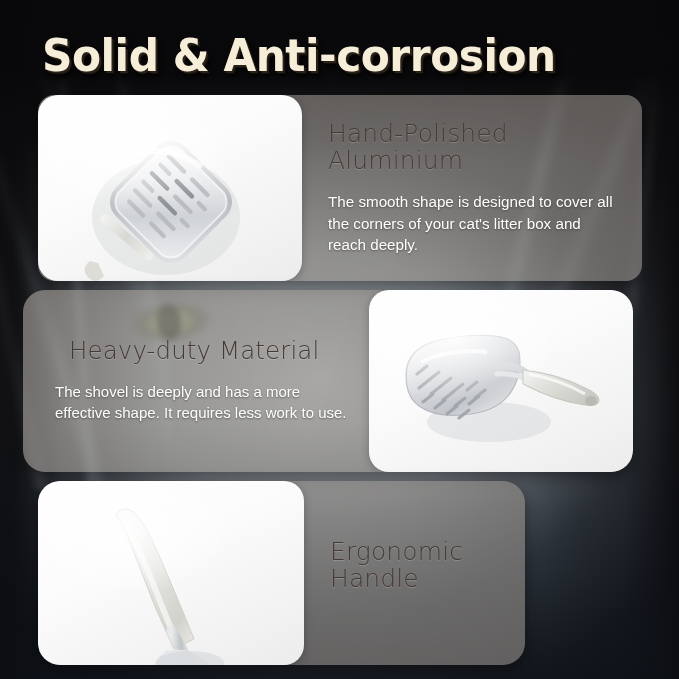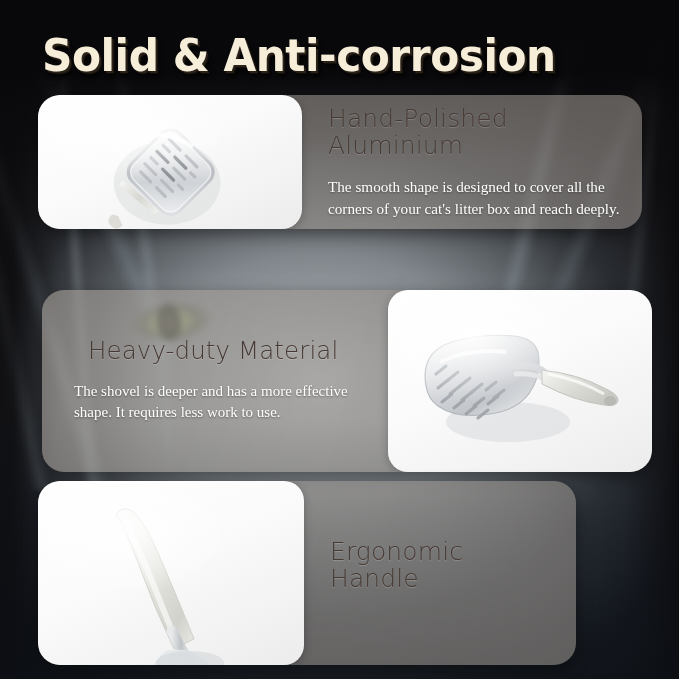--- a/index.html
+++ b/index.html
@@ -75,23 +75,23 @@
   }
 
   
   .card{
     position:absolute;display:flex;align-items:stretch;
     border-radius:22px;overflow:hidden;
     background:linear-gradient(105deg, rgba(168,162,156,.62) 0%, rgba(156,150,144,.58) 45%, rgba(150,144,139,.60) 100%);
     backdrop-filter:blur(2px);
     box-shadow:0 5px 16px rgba(0,0,0,.45);
   }
-  .card.c1{left:38px;top:95px;width:604px;height:134px;}
-  .card.c2{left:42px;top:290px;width:610px;height:182px;}
-  .card.c3{left:38px;top:481px;width:538px;height:184px;border-radius:22px;}
+  .card.c1{left:38px;top:95px;width:604px;height:186px;border-radius:16px;}
+  .card.c2{left:23px;top:290px;width:610px;height:182px;}
+  .card.c3{left:38px;top:481px;width:487px;height:184px;border-radius:22px;}
   .card.rev{flex-direction:row-reverse;}
 
   
   .panel{
     position:relative;flex:0 0 auto;border-radius:20px;overflow:hidden;
     background:linear-gradient(155deg,#ffffff 0%,#fbfbfb 42%,#f2f2f2 78%,#ececec 100%);
     box-shadow:0 2px 10px rgba(0,0,0,.25);
   }
   .c1 .panel{width:264px;margin:0;}
   .c2 .panel{width:264px;}
@@ -100,21 +100,21 @@
   .txt{flex:1 1 auto;padding:12px 20px 12px 26px;display:flex;flex-direction:column;justify-content:center;}
   .c2 .txt{padding-left:32px;padding-right:18px;}
   .head{
     font-family:"DejaVu Sans",sans-serif;
     font-weight:300;font-size:25px;color:#473a34;
     letter-spacing:.1px;margin:0 0 16px 0;line-height:1.1;
     text-shadow:0 1px 1px rgba(255,255,255,.22);
   }
   .c2 .head{font-size:24.5px;margin-left:14px;}
   .body{
-    font-family:Liberation Serif, serif;
+    font-family:Liberation Sans, sans-serif;
     font-weight:400;font-size:15.2px;line-height:1.44;color:#ffffff;
     text-shadow:0 1px 2px rgba(45,40,38,.55);
     margin:0;
   }
   .c2 .body{font-size:15px;}
 
   
   .art{position:absolute;inset:0;}
   .sheen{
     position:absolute;inset:0;
@@ -251,21 +251,21 @@
           <path d="M154 80 q36 4 62 18 q14 6 14 12 q0 7 -14 5 q-30 -4 -62 -21 z" fill="url(#grip2)" stroke="#c3c3be" stroke-width="1"></path>
           <ellipse cx="222" cy="111" rx="6" ry="5" fill="#b9b9b4"></ellipse>
           <path d="M160 84 q32 6 56 20" stroke="#ffffff" stroke-width="3" fill="none" opacity=".7"></path>
           <path d="M52 72 q30 -14 66 -10" stroke="#ffffff" stroke-width="4" fill="none" opacity=".75"></path>
         </svg>
       </div>
       <div class="sheen"></div>
     </div>
     <div class="txt">
       <div class="head">Heavy-duty Material</div>
-      <div class="body">The shovel is deeper and has a more effective shape. It requires less work to use.</div>
+      <div class="body">The shovel is deeply and has a more effective shape. It requires less work to use.</div>
     </div>
   </div>
 
   <div class="card c3">
     <div class="panel">
       <div class="art">
         <svg viewBox="0 0 266 184" preserveAspectRatio="xMidYMid meet">
           <defs>
             <linearGradient id="grip3" x1="0" y1="0" x2="1" y2="1">
               <stop offset="0" stop-color="#fbfbfa"></stop>

